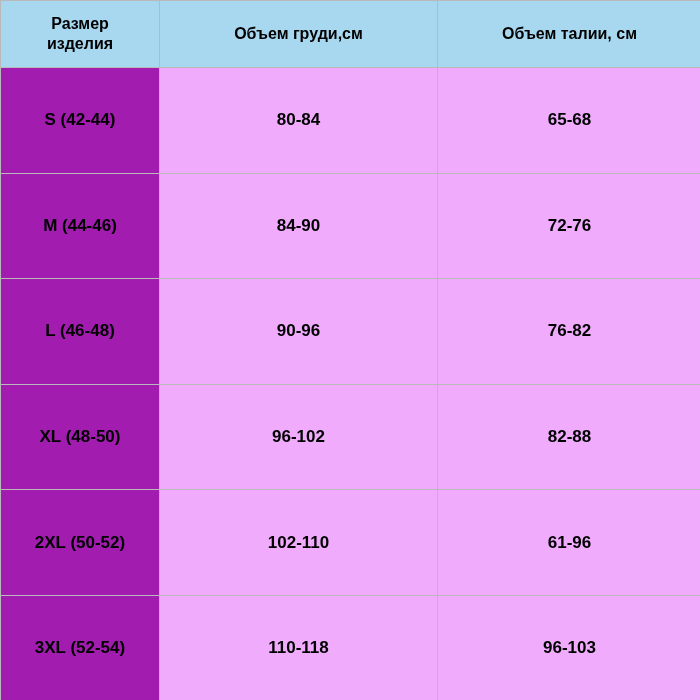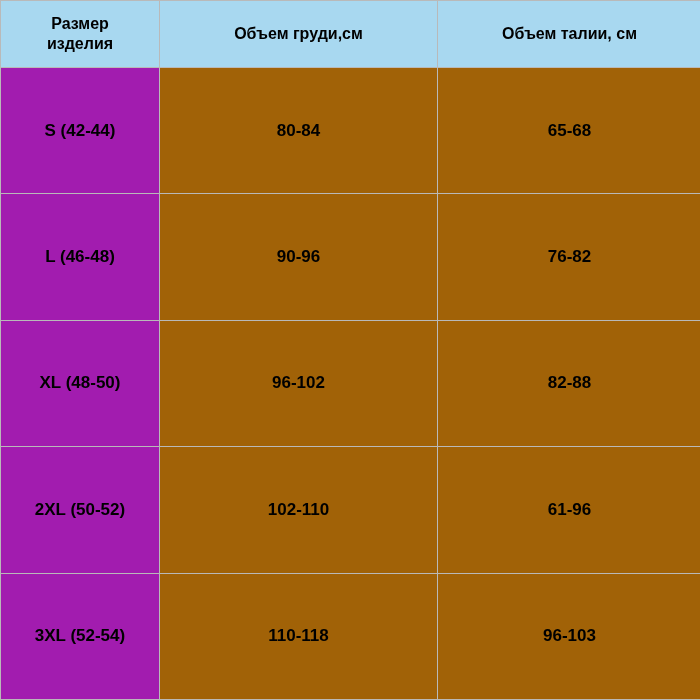--- a/index.html
+++ b/index.html
@@ -39,21 +39,21 @@
   }
   .size-table thead th.head-chest {
     width: 277px;
   }
   .size-table thead th.head-waist {
     width: 263px;
     margin-top: 17px;
   }
   .size-table tbody td {
     font-size: 17px;
-    background: #a16207;
+    background: #f0abfc;
   }
   .size-table tbody td.cell-size {
     background: #a21caf;
   }
   .size-table tbody tr {
     height: 105.6px;
   }
 </style>
 </head>
 <body>
@@ -69,20 +69,25 @@
       <th class="head-waist">Объем талии, см</th>
     </tr>
   </thead>
   <tbody>
     <tr>
       <td class="cell-size">S (42-44)</td>
       <td>80-84</td>
       <td>65-68</td>
     </tr>
     <tr>
+      <td class="cell-size">M (44-46)</td>
+      <td>84-90</td>
+      <td>72-76</td>
+    </tr>
+    <tr>
       <td class="cell-size">L (46-48)</td>
       <td>90-96</td>
       <td>76-82</td>
     </tr>
     <tr>
       <td class="cell-size">XL (48-50)</td>
       <td>96-102</td>
       <td>82-88</td>
     </tr>
     <tr>

